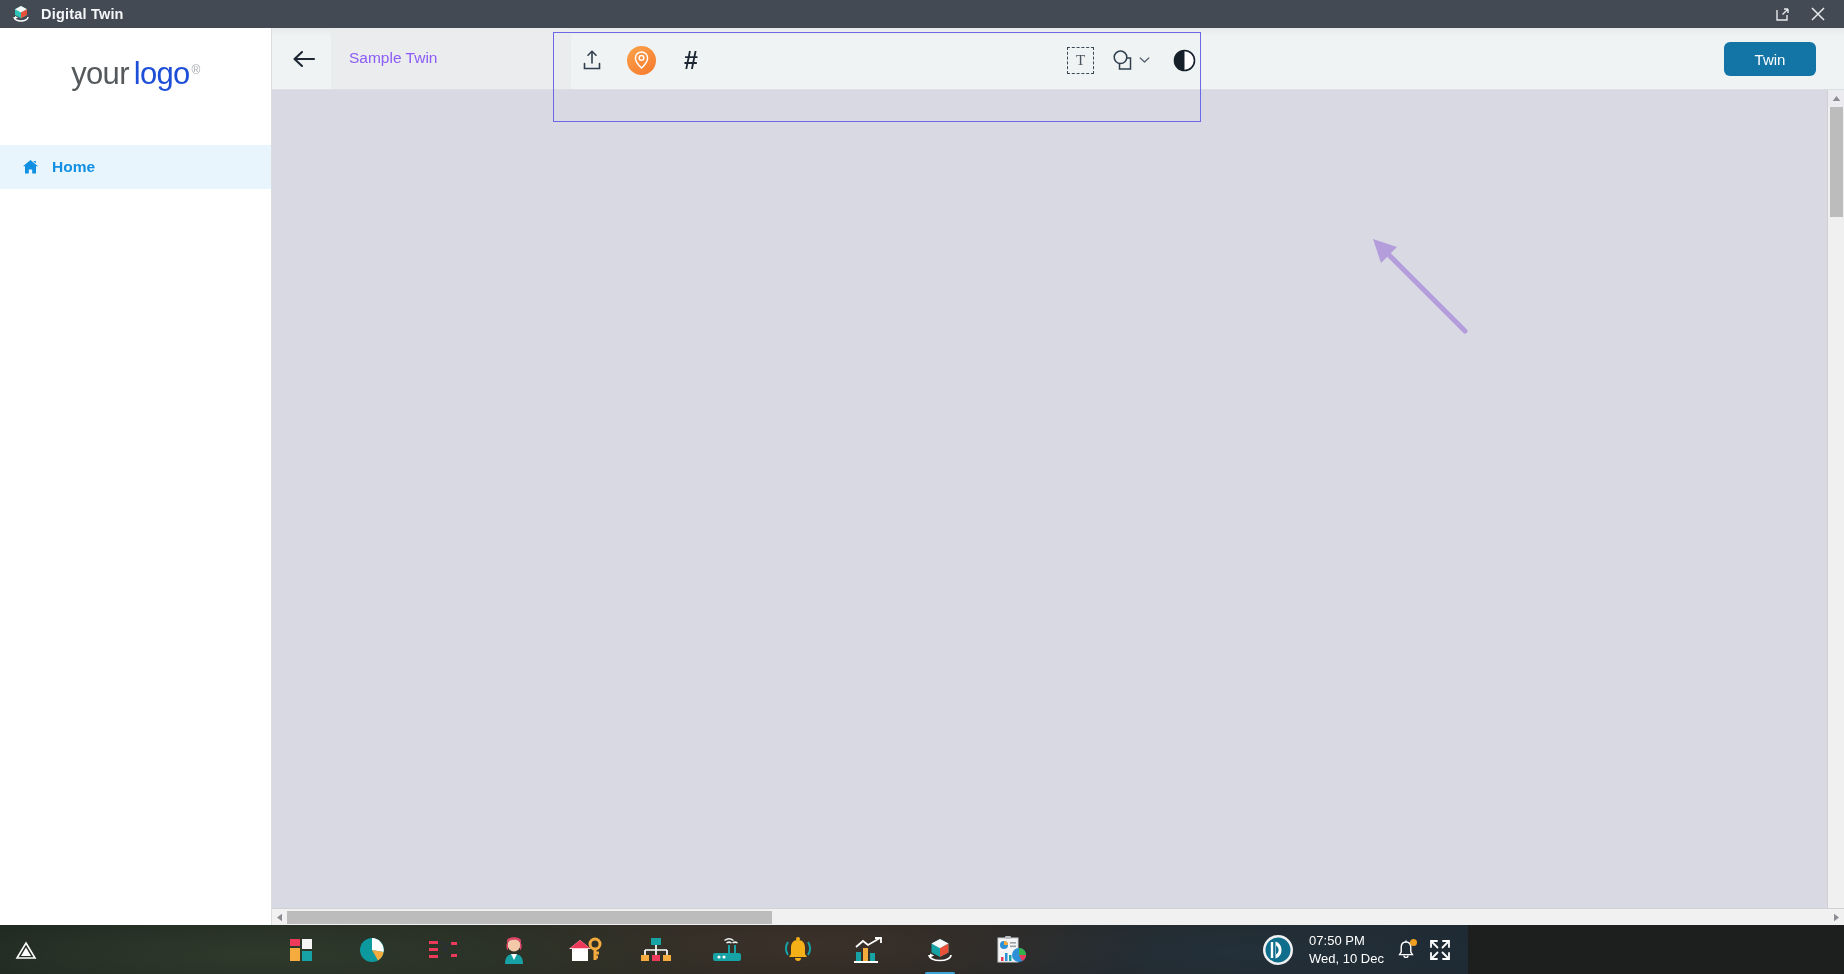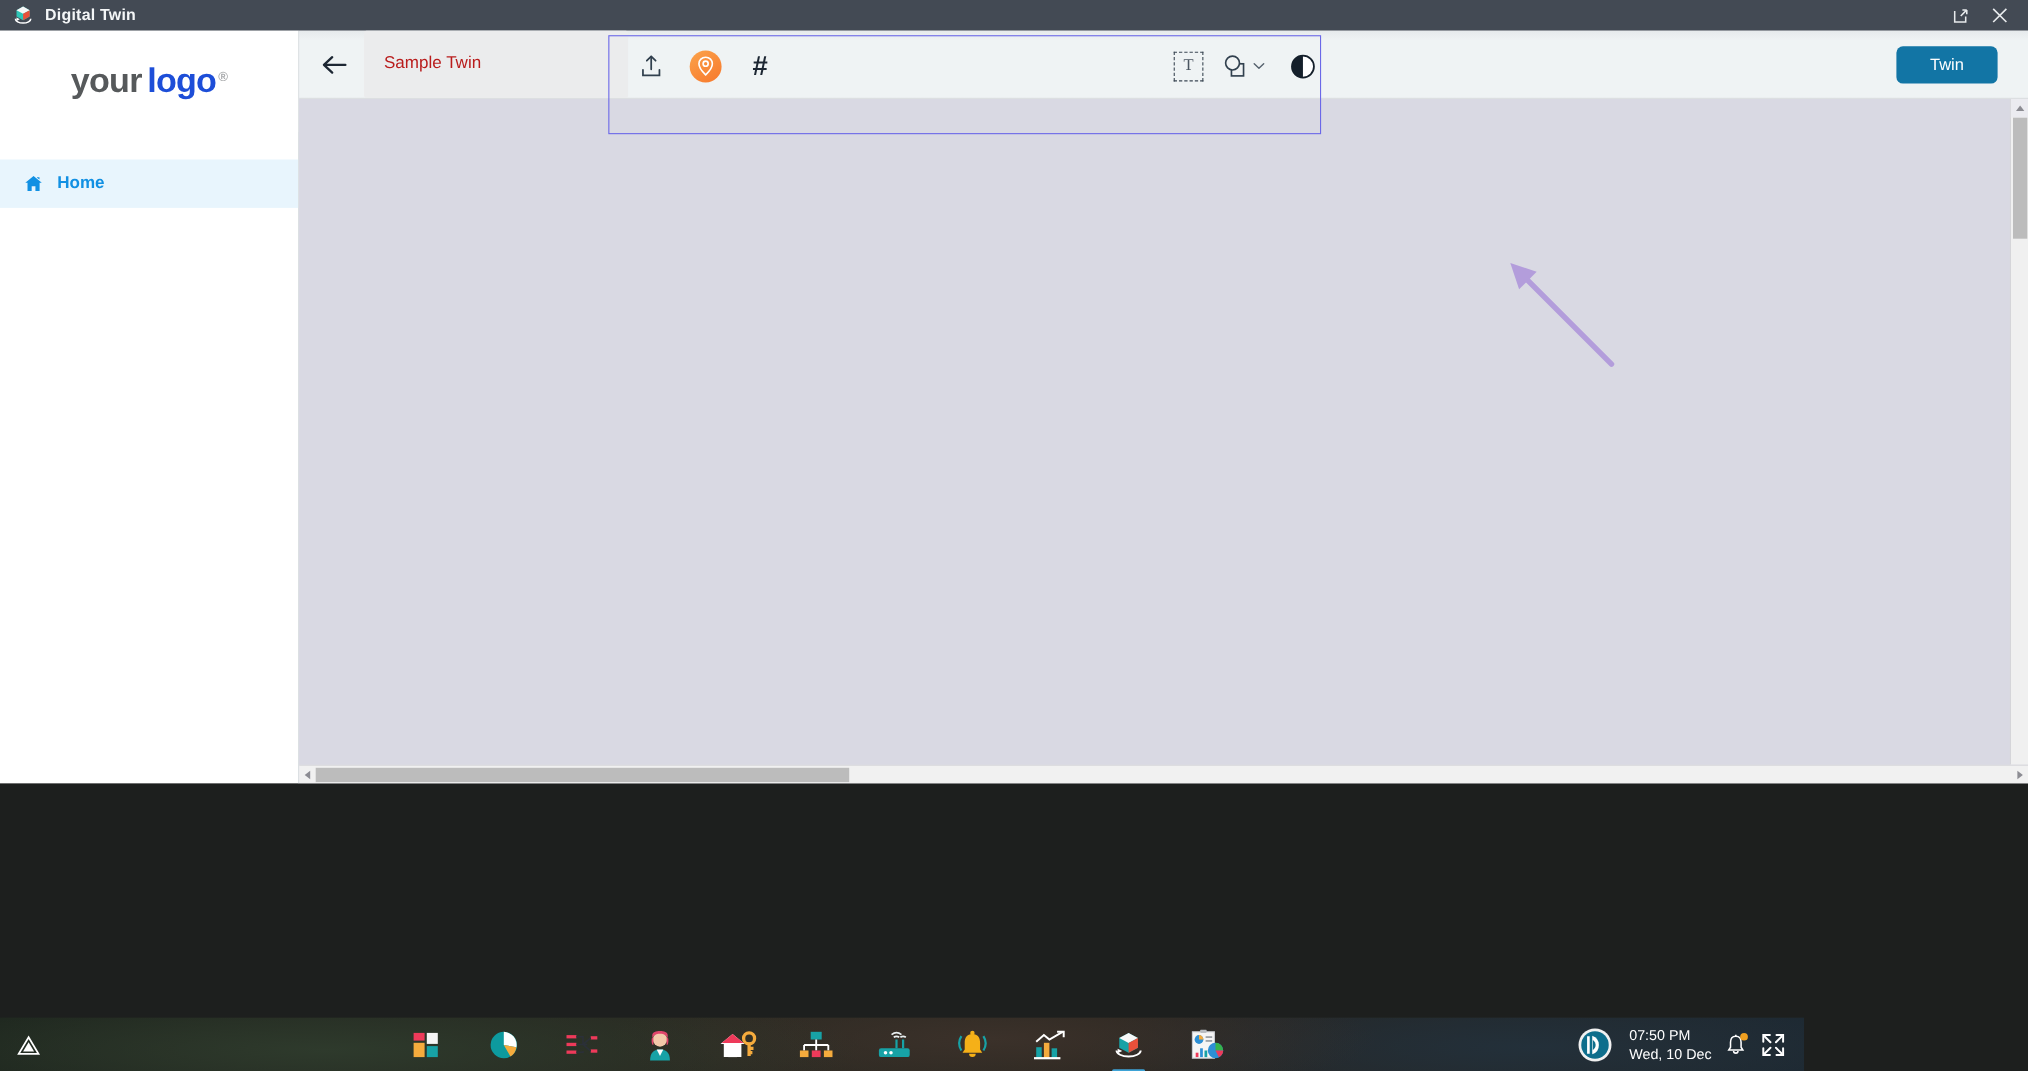--- a/index.html
+++ b/index.html
@@ -6,21 +6,21 @@
   html, body {
     width: 1844px; height: 974px;
     overflow: hidden;
     font-family: "Liberation Sans", sans-serif;
     background: #1d1f1e;
   }
 
   
   #app-window {
     position: absolute; left: 0; top: 0;
-    width: 1844px; height: 712px;
+    width: 1844px; height: 925px;
     background: #fff;
     display: flex; flex-direction: column;
   }
 
   
   .titlebar {
     height: 28px; flex: 0 0 28px;
     background: #434a54;
     display: flex; align-items: center;
     padding: 0 0 0 10px;
@@ -51,21 +51,21 @@
     background: #ffffff;
     border-right: 1px solid #d9dde0;
     display: flex; flex-direction: column;
     position: relative;
   }
   .logo-area {
     height: 92px; display: flex; align-items: center; justify-content: center;
     background: #fff;
   }
   .logo-text {
-    font-size: 31px; font-weight: bold; letter-spacing: -.7px;
+    font-size: 31px; font-weight: normal; letter-spacing: -.7px;
     display: flex; align-items: baseline; justify-content: flex-end;
   }
   .logo-your { color: #56595b; }
   .logo-logo { color: #1d4ed8; margin-left: 5px; }
   .logo-reg { font-size: 12px; color: #a7a9ab; margin-left: 2px; position: relative; top: -10px; }
 
   .nav-list { margin-top: 25px; }
   .nav-item {
     height: 44px; display: flex; align-items: center;
     padding-left: 22px; gap: 13px;
@@ -102,21 +102,21 @@
   }
   .back-arrow {
     width: 34px; height: 34px; margin-left: 15px;
     display: flex; align-items: center; justify-content: center;
     cursor: pointer; color: #222b33;
   }
   .twin-tab {
     margin-left: 10px;
     background: #ebeced;
     padding: 9px 18px 10px 18px;
-    font-size: 15.5px; color: #b91c1c;
+    font-size: 15.5px; color: #8b5cf6;
     border-radius: 2px;
     cursor: pointer;
     align-self: stretch;
     display: flex; align-items: center;
     min-width: 240px;
   }
 
   
   .toolbar-select-box {
     position: absolute;
@@ -198,21 +198,21 @@
   .hs-arrow {
     width: 15px; height: 17px; display: flex; align-items: center; justify-content: center;
     cursor: pointer;
   }
   .hs-thumb { height: 13px; width: 485px; background: #bcbcbc; cursor: pointer; }
   .hs-right { margin-left: auto; }
 
   
   .taskbar {
     position: absolute; left: 0; bottom: 0;
-    width: 1640px; height: 49px;
+    width: 1468px; height: 49px;
     background: #20231f;
     display: flex; align-items: center;
     overflow: hidden;
   }
   .taskbar-bg {
     position: absolute; inset: 0;
     background:
       radial-gradient(ellipse 700px 90px at 18% 60%, #2e3a2c 0%, rgba(30,36,28,0) 70%),
       radial-gradient(ellipse 500px 80px at 55% 40%, #3b312a 0%, rgba(40,34,28,0) 70%),
       radial-gradient(ellipse 600px 90px at 85% 55%, #23303a 0%, rgba(25,32,38,0) 70%),

